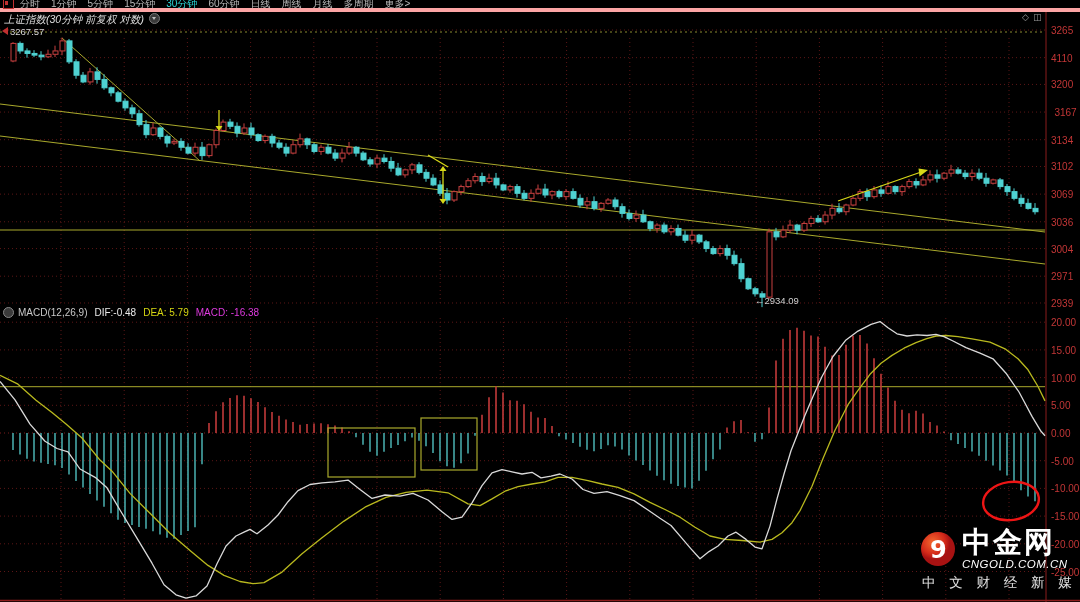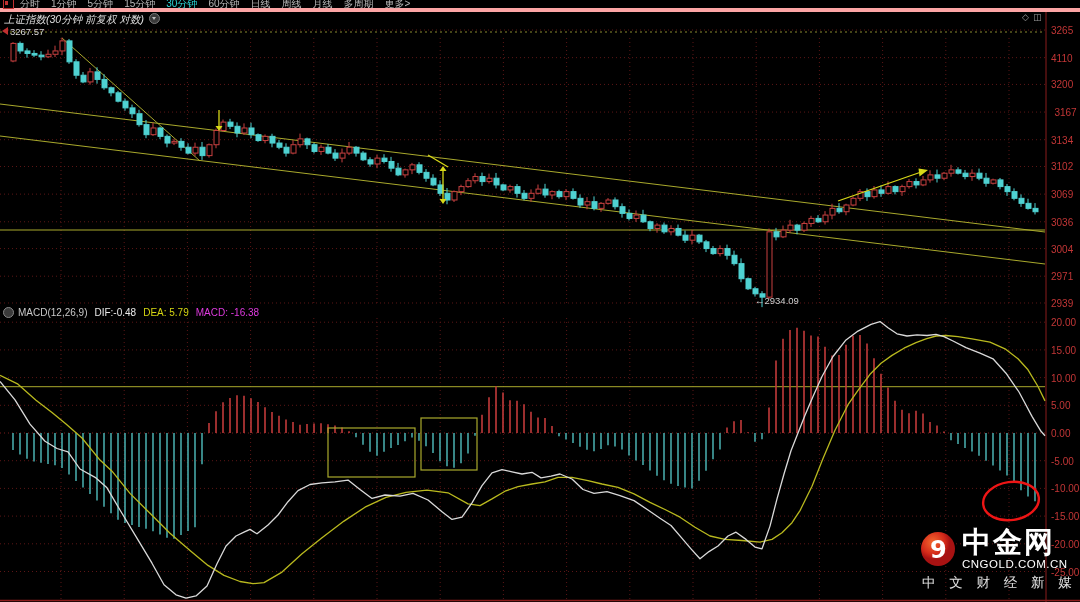--- a/index.html
+++ b/index.html
@@ -31,21 +31,21 @@
   #macd-row .mac{color:#df3adf;}
   
   .axis-lbl{position:absolute;left:1051px;width:29px;font-size:10px;color:#c23636;line-height:9px;}
   
   #low-label{position:absolute;left:755px;top:295px;font-size:9.5px;color:#cfcfcf;}
   
   #wm{position:absolute;left:920px;top:528px;width:150px;color:#fff;}
   #wm-row{display:flex;align-items:center;}
   #wm-logo{width:36px;height:36px;flex:0 0 36px;}
   #wm-brand{font-size:29px;font-weight:bold;letter-spacing:2px;line-height:29px;}
-  #wm-domain{font-size:11.5px;letter-spacing:0.5px;margin-top:1px;}
+  #wm-domain{font-size:11.5px;letter-spacing:0.5px;margin-top:1px;font-style:italic;}
   #wm-tag{font-size:13.5px;letter-spacing:5px;color:#e2e2e2;margin-top:4px;white-space:nowrap;margin-left:2px;}
 </style>
 </head>
 <body>
 
 <div id="stage">
   <svg id="chart-svg" width="1080" height="602">
       <line x1="0" y1="30" x2="1045" y2="30" stroke="#5c1616" stroke-width="1" stroke-dasharray="1,3"></line>
       <line x1="0" y1="57.63486" x2="1045" y2="57.63486" stroke="#5c1616" stroke-width="1" stroke-dasharray="1,3"></line>
       <line x1="0" y1="84.4323" x2="1045" y2="84.4323" stroke="#5c1616" stroke-width="1" stroke-dasharray="1,3"></line>

